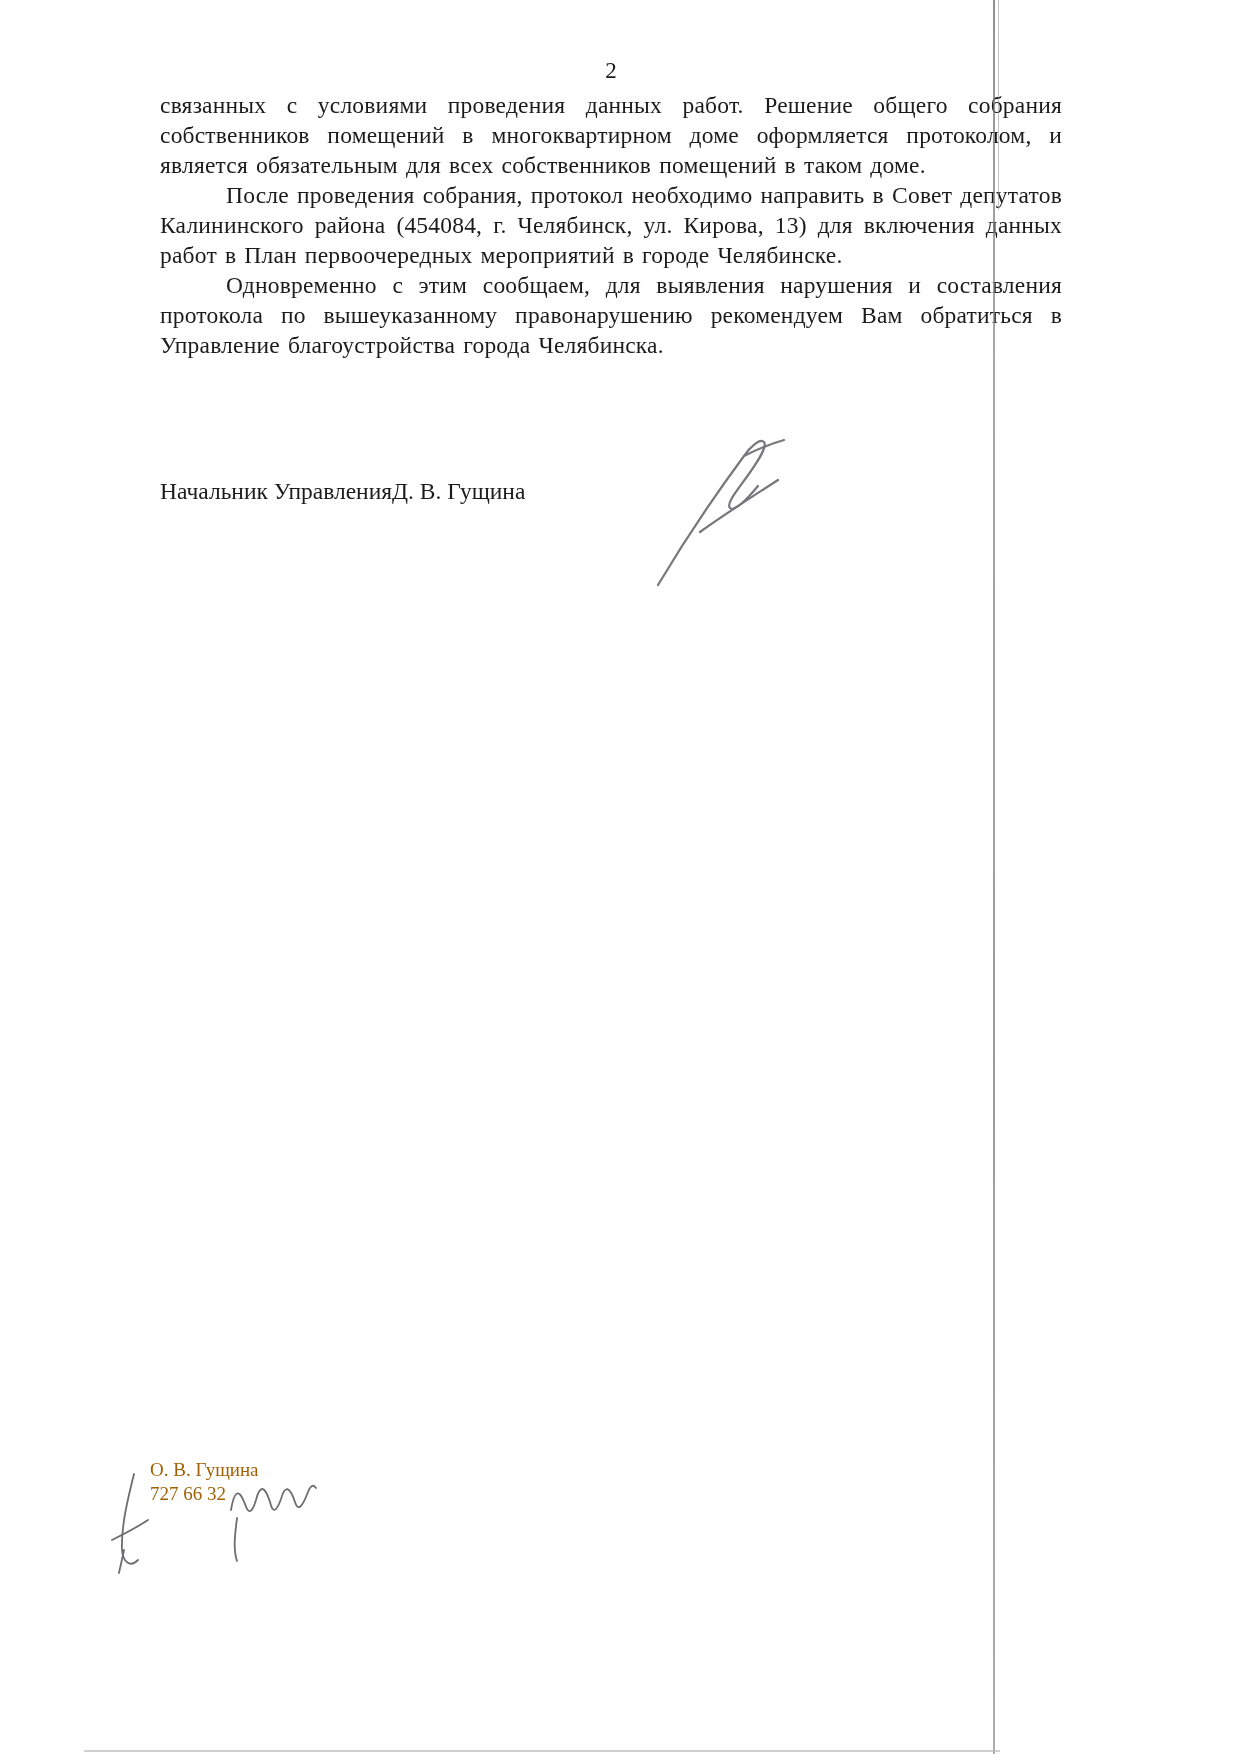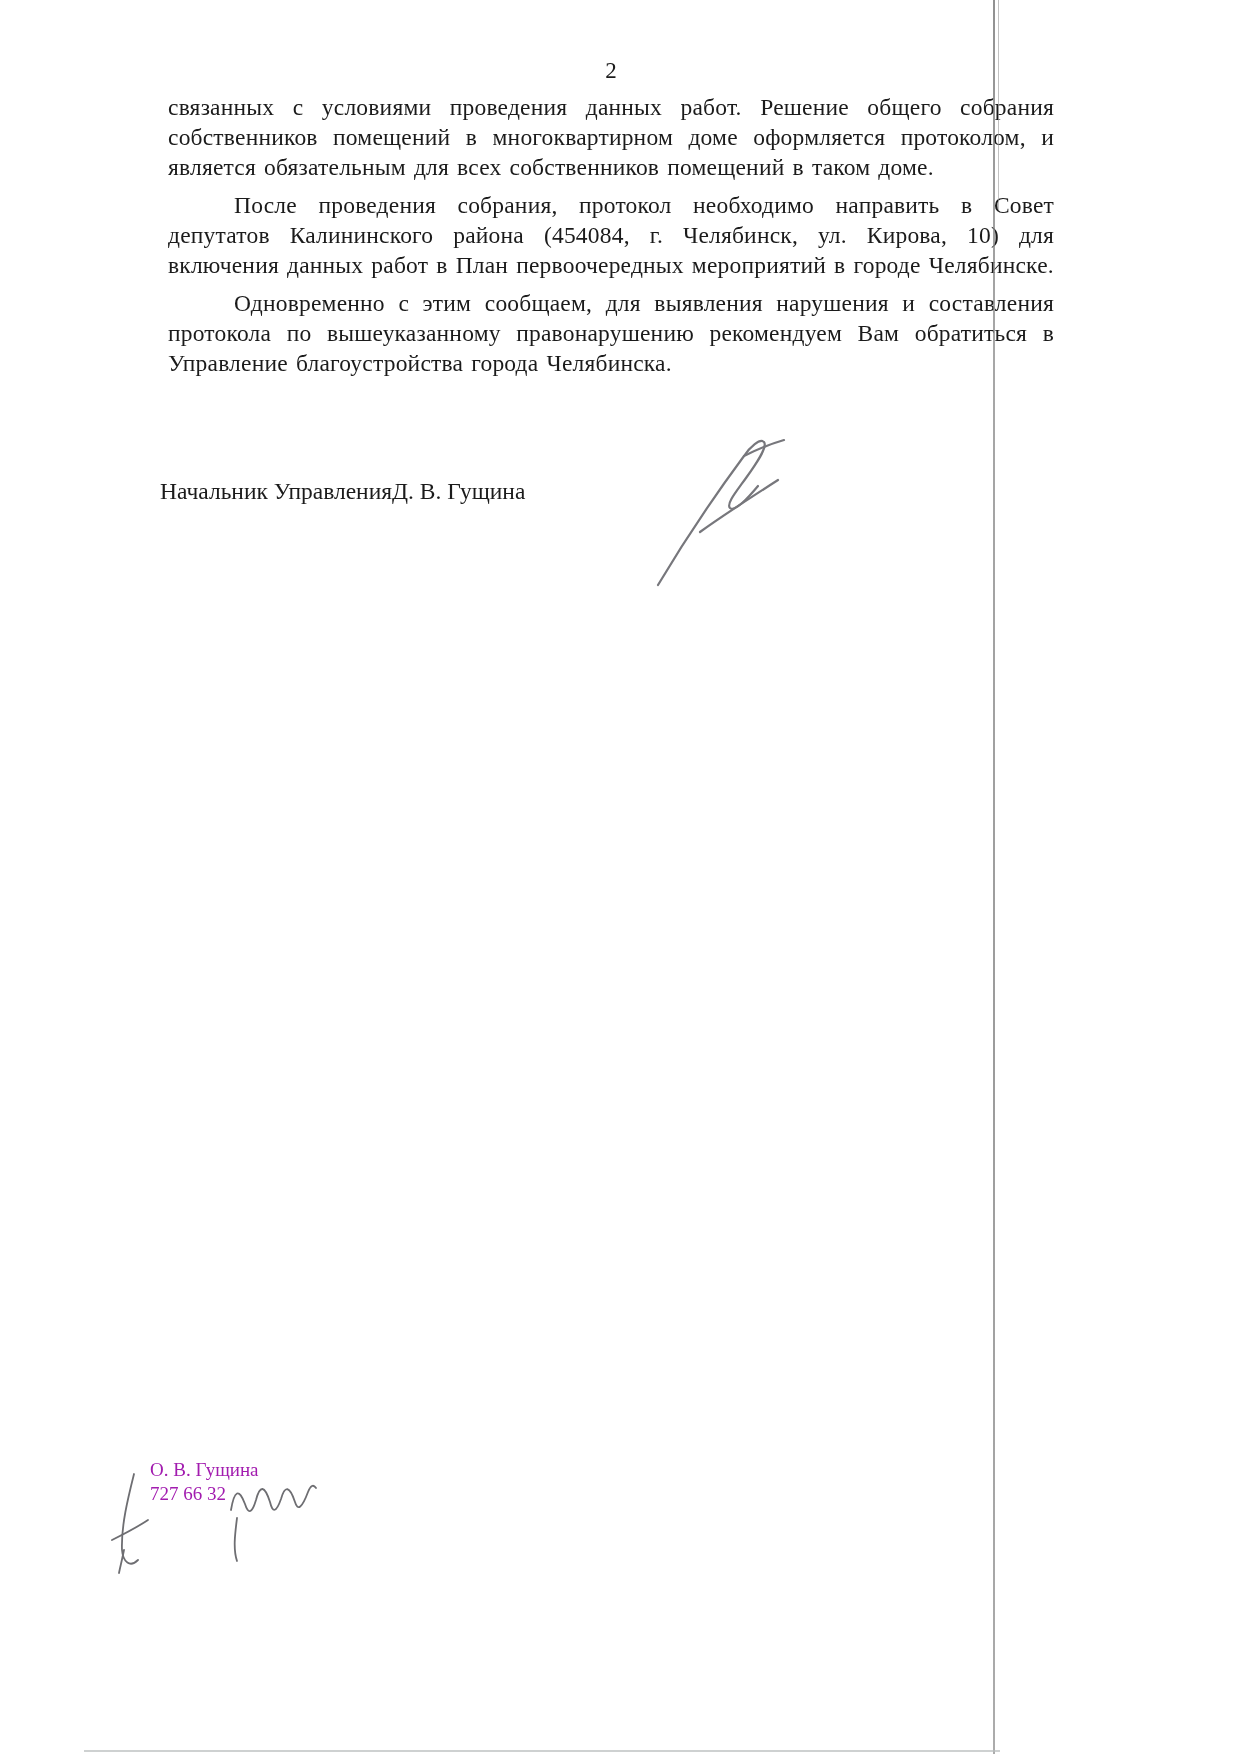--- a/index.html
+++ b/index.html
@@ -29,21 +29,21 @@
   }
   .page-number {
     text-align: center;
     font-size: 23px;
     margin: 0 0 6px 0;
   }
   .para {
     font-size: 23.5px;
     line-height: 30px;
     text-align: justify;
-    margin: 8px;
+    margin: 0;
     letter-spacing: 0.2px;
     word-spacing: 2px;
   }
   .para.indent {
     text-indent: 66px;
   }
   .signature-row {
     position: absolute;
     top: 478px;
     left: 160px;
@@ -52,21 +52,21 @@
     justify-content: flex-start;
     align-items: baseline;
     font-size: 23.5px;
   }
   .footer-block {
     position: absolute;
     left: 150px;
     top: 1458px;
     font-size: 19px;
     line-height: 24px;
-    color: #a21caf;
+    color: #a16207;
   }
   .scan-line-vertical {
     position: absolute;
     left: 993px;
     top: 0;
     width: 2px;
     height: 1754px;
     background: linear-gradient(#6d6d6d, #8a8a8a 20%, #7a7a7a 60%, #909090);
     opacity: 0.75;
   }
@@ -103,21 +103,21 @@
 </head>
 <body>
 
 <div class="page">
 
   <div class="content">
     <div class="page-number">2</div>
 
     <p class="para">связанных с условиями проведения данных работ. Решение общего собрания собственников помещений в многоквартирном доме оформляется протоколом, и является обязательным для всех собственников помещений в таком доме.</p>
 
-    <p class="para indent">После проведения собрания, протокол необходимо направить в Совет депутатов Калининского района (454084, г. Челябинск, ул. Кирова, 10) для включения данных работ в План первоочередных мероприятий в городе Челябинске.</p>
+    <p class="para indent">После проведения собрания, протокол необходимо направить в Совет депутатов Калининского района (454084, г. Челябинск, ул. Кирова, 13) для включения данных работ в План первоочередных мероприятий в городе Челябинске.</p>
 
     <p class="para indent">Одновременно с этим сообщаем, для выявления нарушения и составления протокола по вышеуказанному правонарушению рекомендуем Вам обратиться в Управление благоустройства города Челябинска.</p>
   </div>
 
   <div class="signature-row">
     <span>Начальник Управления</span>
     <span>Д. В. Гущина</span>
   </div>
 
   <svg class="mark-svg sig-main" style="left:638px; top:420px;" width="170" height="175" viewBox="0 0 170 175" aria-hidden="true">

